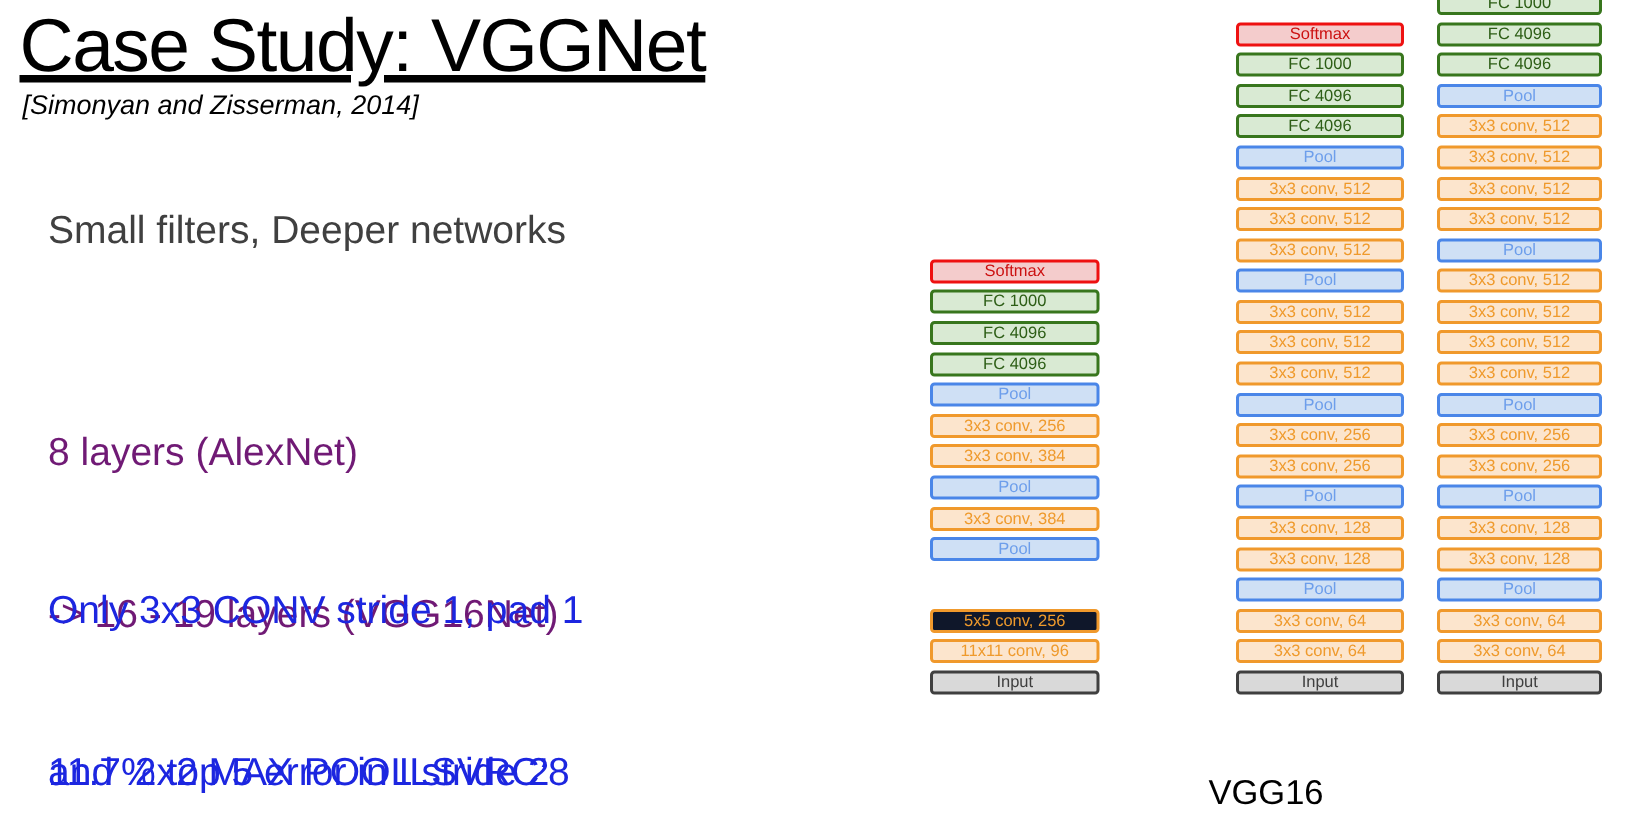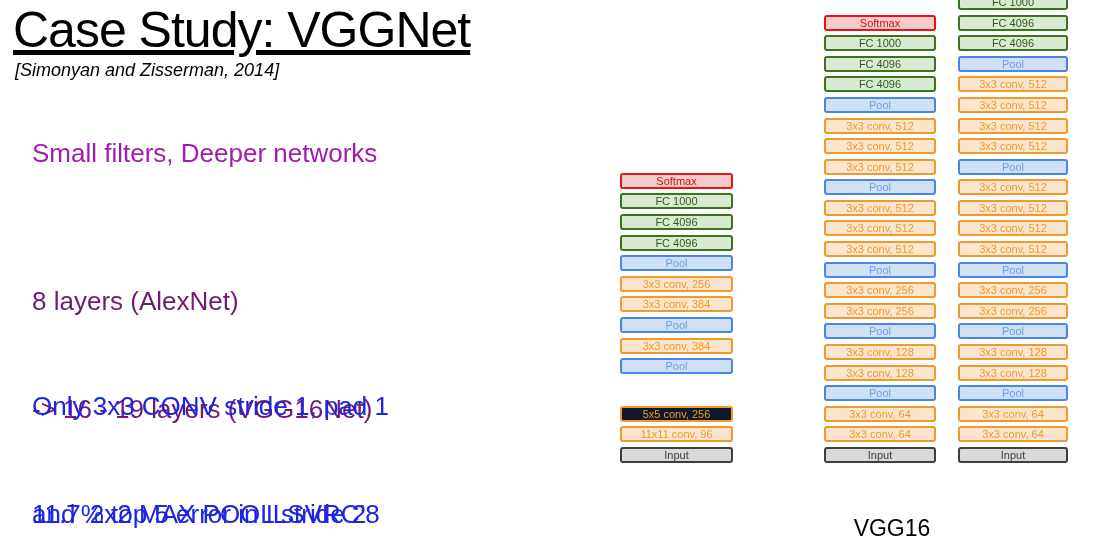--- a/index.html
+++ b/index.html
@@ -37,21 +37,21 @@
   .net-label{
     position:absolute;top:515px;font-size:23px;color:#000;text-align:center;
   }
 </style>
 </head>
 <body>
 
 <div class="title" style="color: rgb(0, 0, 0);">Case Study: VGGNet</div>
 <div class="citation">[Simonyan and Zisserman, 2014]</div>
 
-<div class="highlight" style="color: #a21caf;">Small filters, Deeper networks</div>
+<div class="highlight" style="color: #404040;">Small filters, Deeper networks</div>
 
 <div class="bullet b0" style="color: #701a75;">
   <div>8 layers (AlexNet)</div>
   <div>-&gt; 16 - 19 layers (VGG16Net)</div>
 </div>
 
 <div class="bullet b1" style="color: rgb(28, 38, 224);">
   <div>Only 3x3 CONV stride 1, pad 1</div>
   <div>and  2x2 MAX POOL stride 2</div>
 </div>
@@ -96,21 +96,21 @@
       <div class="layer" style="border-color: rgb(240, 153, 44); background: rgb(252, 229, 205); color: rgb(239, 154, 44);">3x3 conv, 256</div>
       <div class="layer" style="border-color: rgb(240, 153, 44); background: rgb(252, 229, 205); color: rgb(239, 154, 44);">3x3 conv, 256</div>
       <div class="layer" style="border-color: rgb(74, 134, 232); background: rgb(207, 224, 245); color: rgb(109, 158, 235);">Pool</div>
       <div class="layer" style="border-color: rgb(240, 153, 44); background: rgb(252, 229, 205); color: rgb(239, 154, 44);">3x3 conv, 128</div>
       <div class="layer" style="border-color: rgb(240, 153, 44); background: rgb(252, 229, 205); color: rgb(239, 154, 44);">3x3 conv, 128</div>
       <div class="layer" style="border-color: rgb(74, 134, 232); background: rgb(207, 224, 245); color: rgb(109, 158, 235);">Pool</div>
       <div class="layer" style="border-color: rgb(240, 153, 44); background: rgb(252, 229, 205); color: rgb(239, 154, 44);">3x3 conv, 64</div>
       <div class="layer" style="border-color: rgb(240, 153, 44); background: rgb(252, 229, 205); color: rgb(239, 154, 44);">3x3 conv, 64</div>
       <div class="layer" style="border-color: rgb(63, 63, 63); background: rgb(217, 217, 217); color: rgb(63, 63, 63);">Input</div>
     </div>
-    <div class="net-label" style="left: 836px; width: 112px;">VGG16</div>
+    <div class="net-label" style="left: 788px; width: 112px;">VGG16</div>
     <div class="net-col" style="left: 958px; width: 110px;">
       <div class="layer" style="border-color: rgb(238, 17, 17); background: rgb(244, 204, 204); color: rgb(204, 17, 17);">Softmax</div>
       <div class="layer" style="border-color: rgb(56, 118, 29); background: rgb(217, 234, 211); color: rgb(45, 94, 22);">FC 1000</div>
       <div class="layer" style="border-color: rgb(56, 118, 29); background: rgb(217, 234, 211); color: rgb(45, 94, 22);">FC 4096</div>
       <div class="layer" style="border-color: rgb(56, 118, 29); background: rgb(217, 234, 211); color: rgb(45, 94, 22);">FC 4096</div>
       <div class="layer" style="border-color: rgb(74, 134, 232); background: rgb(207, 224, 245); color: rgb(109, 158, 235);">Pool</div>
       <div class="layer" style="border-color: rgb(240, 153, 44); background: rgb(252, 229, 205); color: rgb(239, 154, 44);">3x3 conv, 512</div>
       <div class="layer" style="border-color: rgb(240, 153, 44); background: rgb(252, 229, 205); color: rgb(239, 154, 44);">3x3 conv, 512</div>
       <div class="layer" style="border-color: rgb(240, 153, 44); background: rgb(252, 229, 205); color: rgb(239, 154, 44);">3x3 conv, 512</div>
       <div class="layer" style="border-color: rgb(240, 153, 44); background: rgb(252, 229, 205); color: rgb(239, 154, 44);">3x3 conv, 512</div>

